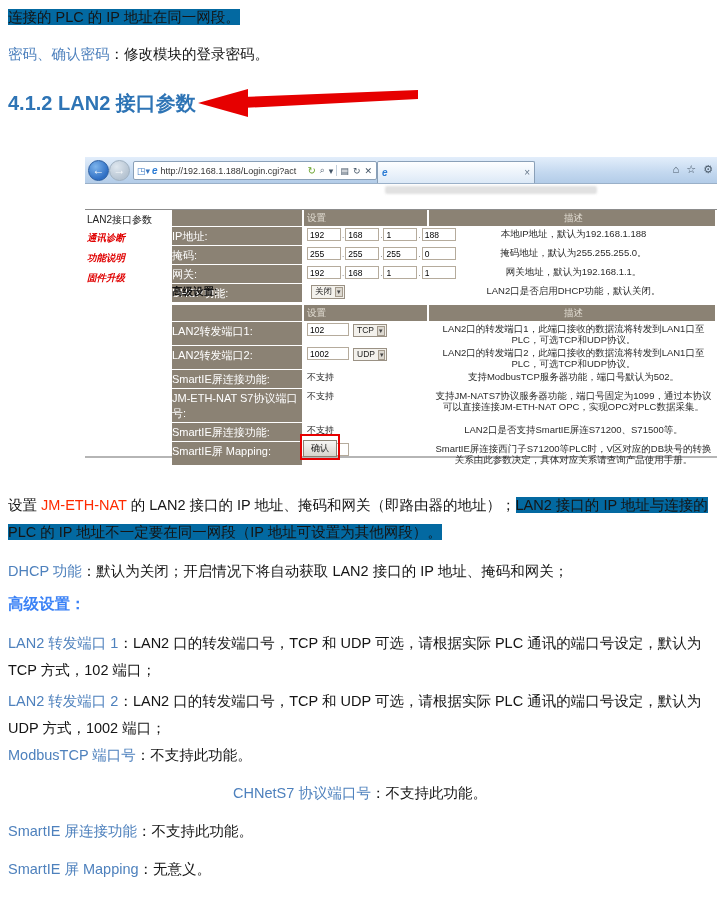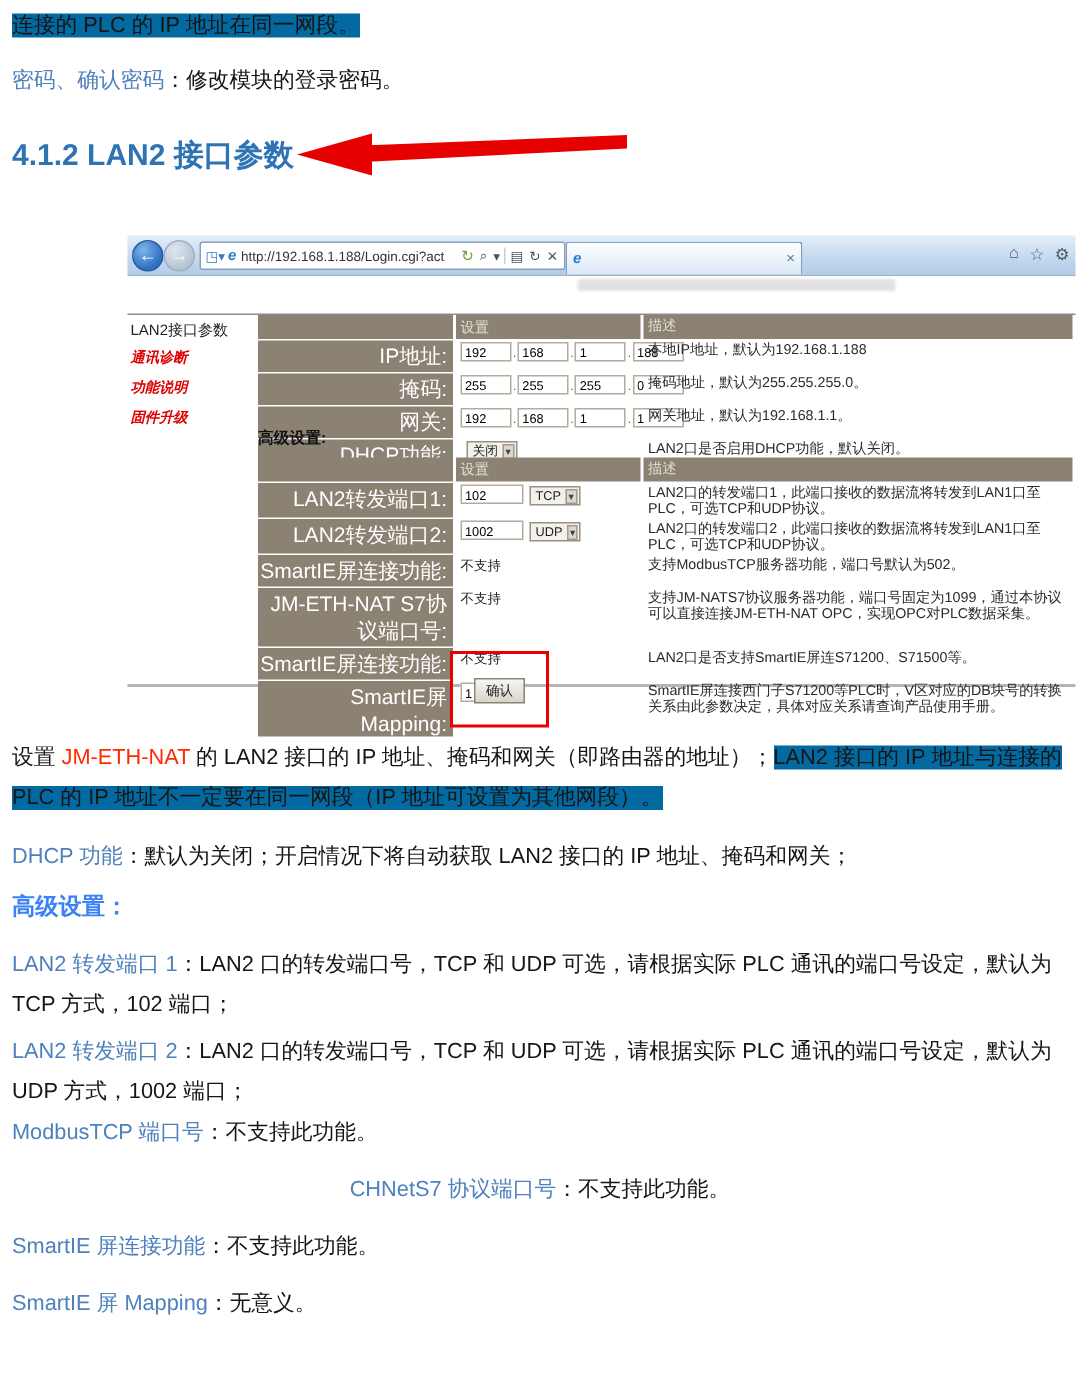--- a/index.html
+++ b/index.html
@@ -30,32 +30,32 @@
   .tab{position:absolute;left:292px;top:4px;width:148px;height:21px;background:linear-gradient(#fdfeff,#dce9f7);border:1px solid #8aa0b8;border-bottom:none;border-radius:2px 2px 0 0;display:flex;align-items:center;padding:0 4px;font-size:9px;}
   .tab .close{margin-left:auto;color:#66778a;font-size:10px;}
   .chrome-right{position:absolute;right:4px;top:6px;display:flex;gap:7px;color:#4a5a6a;font-size:11px;}
   .ghostbar{position:absolute;left:300px;top:29px;width:212px;height:8px;background:#dcdcdc;border-radius:2px;filter:blur(1px);opacity:.85;}
   .rule-top{position:absolute;left:0;top:52px;width:632px;height:1px;background:#8c8c8c;}
   .rule-bottom{position:absolute;left:0;top:299px;width:632px;height:2px;background:#b5b5b5;}
   .sb-title{position:absolute;left:2px;top:56px;font-size:10px;color:#222;}
   .sb-link{position:absolute;left:2px;font-size:9.5px;color:#e00000;font-weight:bold;font-style:italic;}
   .tbl{position:absolute;left:87px;width:543px;display:flex;flex-direction:column;gap:1px;}
   .trow{display:flex;gap:2px;}
-  .c-lab{width:126px;background:#8b8274;color:#fff;font-size:14px;text-align:right;padding:2px 4px 1px 0;flex:none;}
+  .c-lab{width:126px;background:#8b8274;color:#fff;font-size:11px;text-align:left;padding:2px 4px 1px 0;flex:none;}
   .c-set{width:120px;flex:none;font-size:9px;color:#222;padding:1px 0 0 3px;white-space:nowrap;}
-  .c-desc{flex:1;font-size:9.5px;color:#2b2b2b;line-height:11px;padding:1px 0 0 3px;}
+  .c-desc{flex:1;font-size:9.5px;color:#2b2b2b;line-height:11px;padding:1px 0 0 3px;text-align:center;}
   .h-lab{background:#8b8274;}
   .h-txt{background:#8b8274;color:#e2ddd3;font-size:9.5px;padding:2px 0 1px 3px;}
   .oct{width:28px;height:11px;font-size:8.5px;border:1px solid #b5ab9c;padding:0 2px;font-family:"Liberation Sans",sans-serif;}
   .dot{color:#555;font-size:8px;margin:0 1px;}
   .port{width:36px;height:11px;font-size:8.5px;border:1px solid #b5ab9c;padding:0 2px;font-family:"Liberation Sans",sans-serif;}
   .sel{display:inline-block;border:1px solid #9a9184;background:#f3f1ec;font-size:8.5px;padding:0 1px 0 3px;margin-left:4px;color:#222;}
   .sel .caret{display:inline-block;background:#dcd8d0;border:1px solid #a39a8c;font-size:7px;padding:0 1px;margin-left:3px;color:#444;}
   .adv-label{position:absolute;left:87px;top:128px;font-size:10.5px;font-weight:bold;color:#111;}
-  .confirm-wrap{position:absolute;left:215px;top:277px;border:2px solid #e60000;padding:14px;}
+  .confirm-wrap{position:absolute;left:215px;top:277px;border:2px solid #e60000;padding:1px;}
   .confirm-btn{background:linear-gradient(#f7f6f4,#d8d4cc);border:1px solid #8a8274;font-size:9px;padding:1px 7px;color:#222;font-family:"Liberation Sans",sans-serif;}
 </style>
 </head>
 <body>
 
 <div class="abs docline" style="top:4px;"><span class="hl">连接的 PLC 的 IP 地址在同一网段。</span></div>
 
 <div class="abs docline" style="top:41px;"><span class="term">密码、确认密码</span><span>：修改模块的登录密码。</span></div>
 
 <div class="abs docheading" style="top:88px;">

